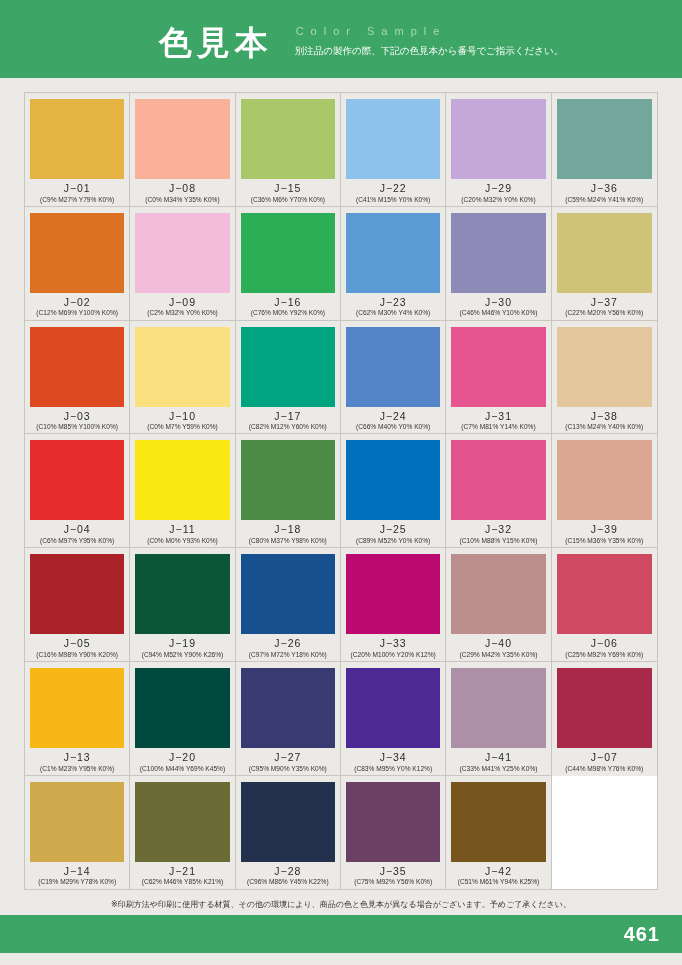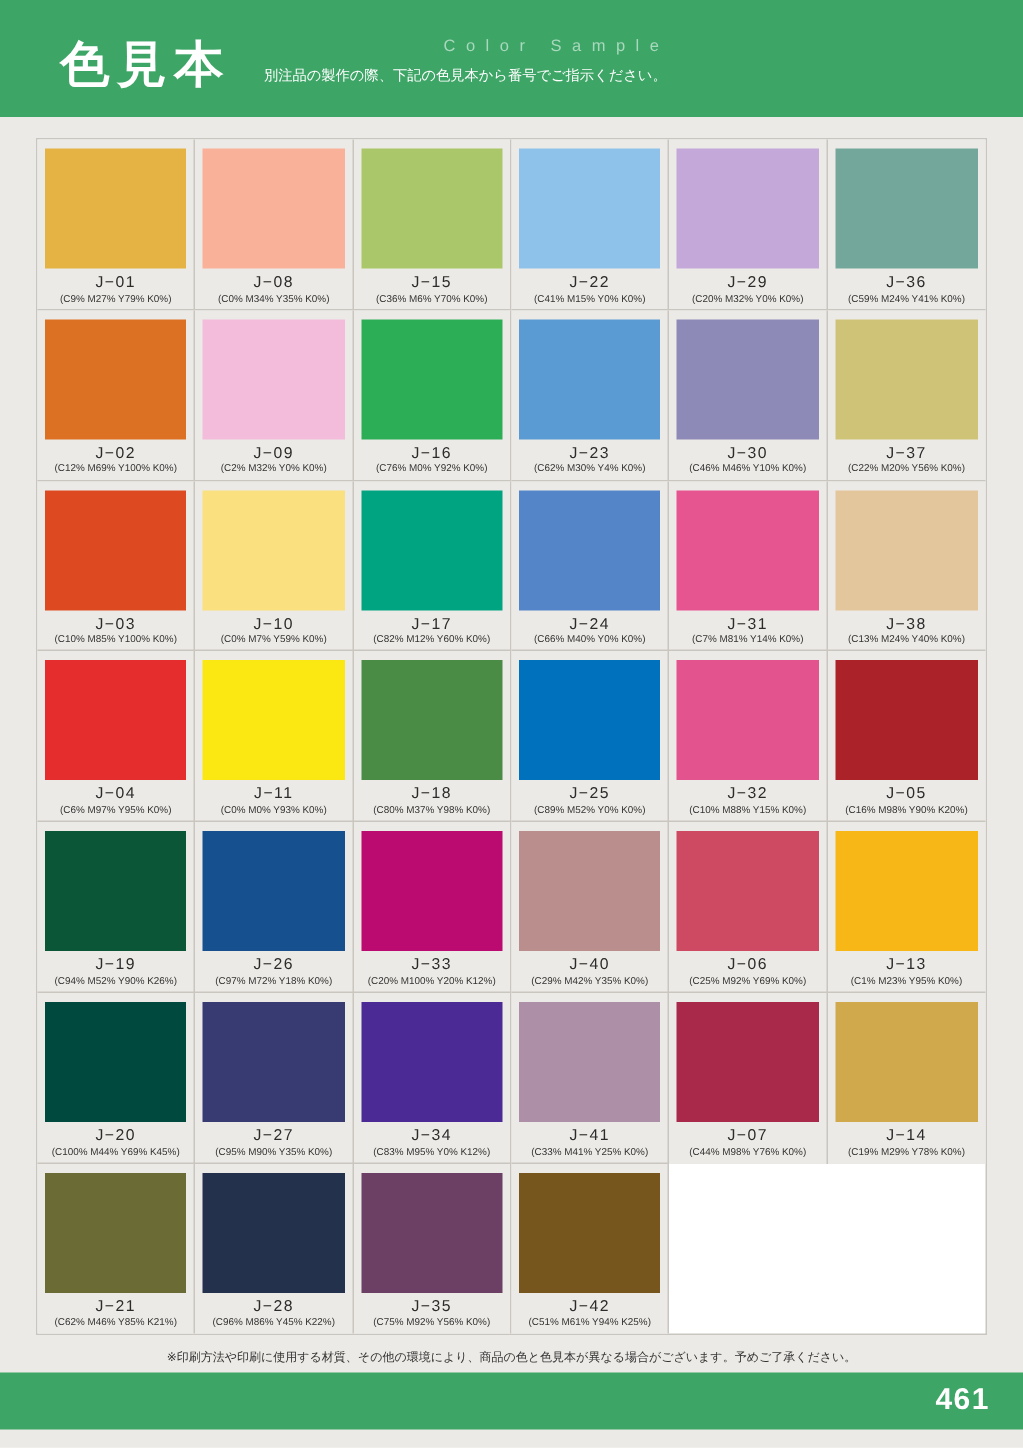--- a/index.html
+++ b/index.html
@@ -44,21 +44,21 @@
     font-weight: 400;
     padding-left: 60px;
   }
   .title-row {
     position: absolute;
     left: 0;
     right: 0;
     top: 26px;
     display: flex;
     align-items: flex-end;
-    justify-content: flex-start;
+    justify-content: center;
     gap: 22px;
     padding-left: 40px;
   }
   .main-title {
     color: #ffffff;
     font-size: 33px;
     font-weight: bold;
     letter-spacing: 5px;
     line-height: 1;
     font-family: "DejaVu Sans", sans-serif;
@@ -281,20 +281,25 @@
             <div class="swatch" style="background: rgb(0, 113, 189);"></div>
             <div class="code">J−25</div>
             <div class="cmyk">(C89%  M52%  Y0%  K0%)</div>
           </div>
           <div class="cell">
             <div class="swatch" style="background: rgb(227, 83, 142);"></div>
             <div class="code">J−32</div>
             <div class="cmyk">(C10%  M88%  Y15%  K0%)</div>
           </div>
           <div class="cell">
+            <div class="swatch" style="background: rgb(219, 167, 147);"></div>
+            <div class="code">J−39</div>
+            <div class="cmyk">(C15%  M36%  Y35%  K0%)</div>
+          </div>
+          <div class="cell">
             <div class="swatch" style="background: rgb(171, 34, 41);"></div>
             <div class="code">J−05</div>
             <div class="cmyk">(C16%  M98%  Y90%  K20%)</div>
           </div>
           <div class="cell">
             <div class="swatch" style="background: rgb(10, 86, 55);"></div>
             <div class="code">J−19</div>
             <div class="cmyk">(C94%  M52%  Y90%  K26%)</div>
           </div>
           <div class="cell">

